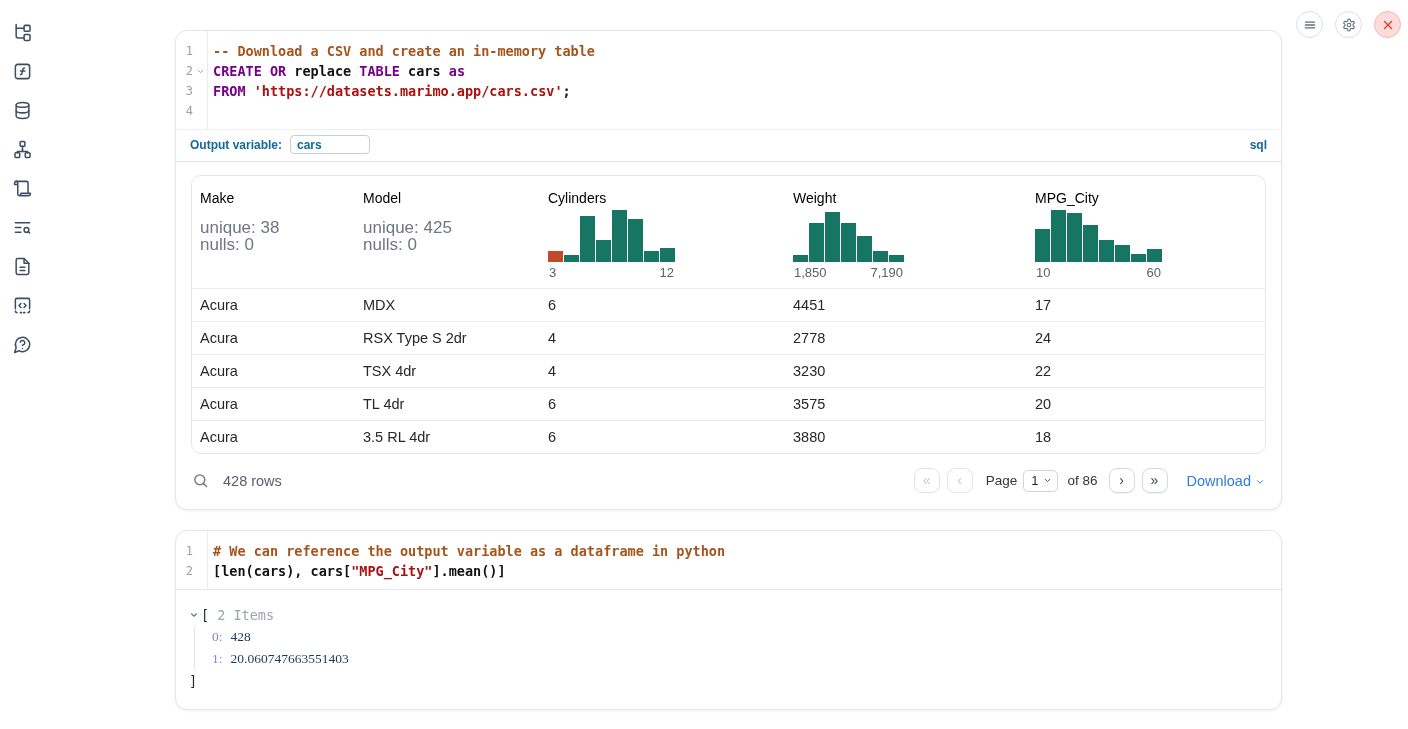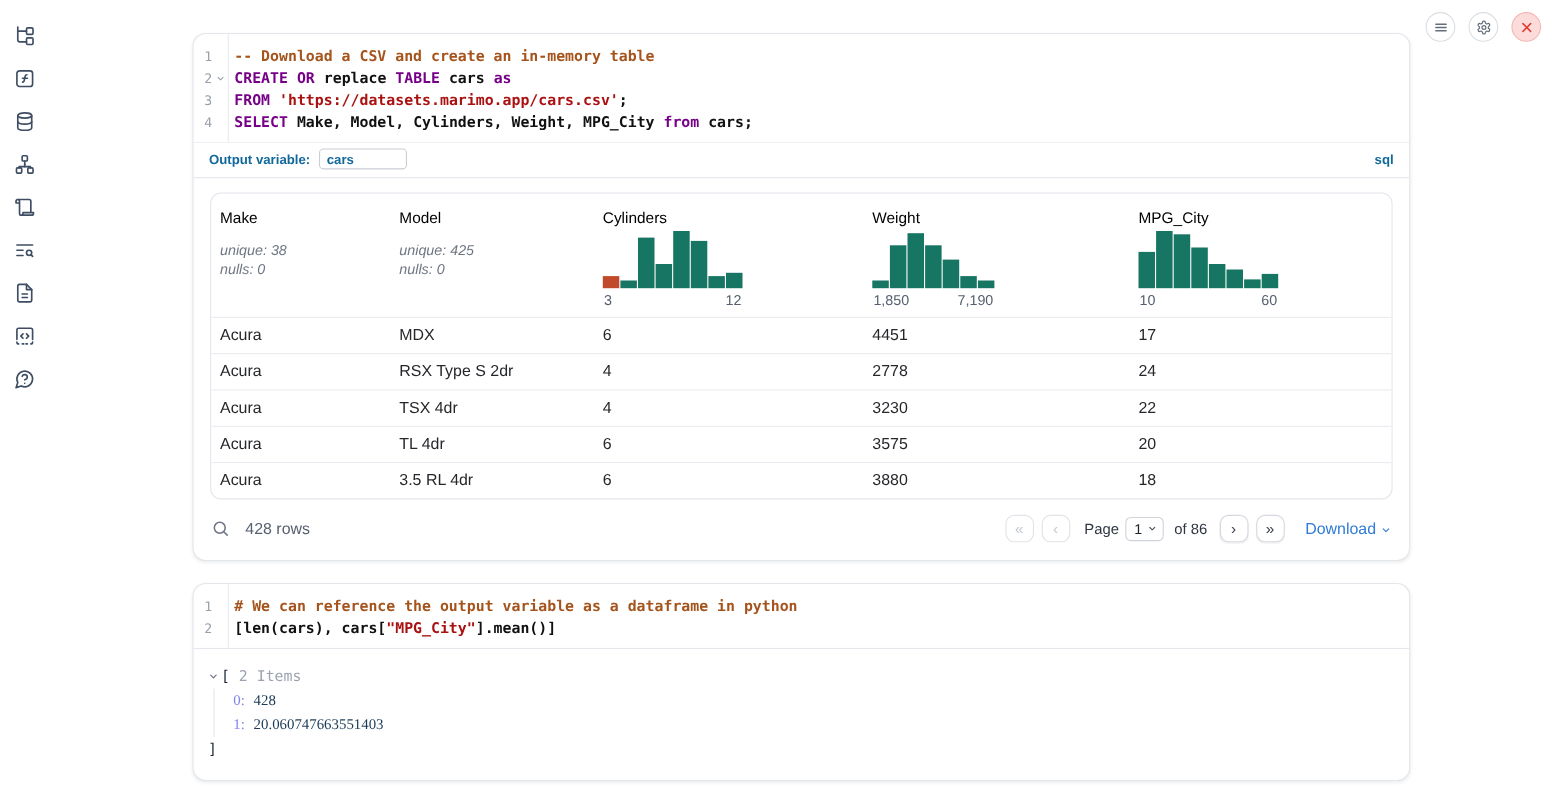--- a/index.html
+++ b/index.html
@@ -52,21 +52,21 @@
     font-family:"Liberation Sans", sans-serif; }
   .lang-badge { margin-left:auto; font-size:12px; font-weight:bold; color:#11689b; }
 
   .cell-divider { border-top:1px solid #e4e7eb; }
 
   
   .table-widget { margin:13px 15px 0; border:1px solid #e3e6eb; border-radius:10px; overflow:hidden; }
   .thead, .tr { display:grid; grid-template-columns:163px 185px 245px 242px 1fr; }
   .th { padding:14px 8px 8px 8px; }
   .th-title { font-size:14px; color:#000000; }
-  .th-stats { margin-top:13px; font-size:13px; color:#6f7683; line-height:17px;font-style:italic; }
+  .th-stats { margin-top:13px; font-size:17px; color:#6f7683; line-height:17px; }
   .hist { margin-top:4px; }
   .hist-bars { display:flex; align-items:flex-end; gap:1px; height:52px; }
   .hist-bar { width:15px; background:#177563; }
   .hist-bar.orange { background:#c14a2b; }
   .hist-labels { display:flex; justify-content:space-between; font-size:13px;
     color:#57606e; margin-top:3px; padding:0 1px; }
   .tr { border-top:1px solid #e8ebef; height:33px; align-items:center;
     font-size:14.5px; color:#26272b; }
   .td { padding-left:8px; }
 
@@ -236,21 +236,20 @@
               <span class="num">3</span>
               <span class="fold"></span>
             </div>
             <div class="code-content"><span class="tok-kw">FROM</span><span class="tok-plain"> </span><span class="tok-str">'https://datasets.marimo.app/cars.csv'</span><span class="tok-plain">;</span></div>
           </div>
           <div class="code-line">
             <div class="gutter">
               <span class="num">4</span>
               <span class="fold"></span>
             </div>
-            <div class="code-content"><span class="tok-kw">SELECT</span><span class="tok-plain"> Make, Model, Cylinders, Weight, MPG_City </span><span class="tok-kw">from</span><span class="tok-plain"> cars;</span></div>
           </div>
         </div>
 
       <div class="outvar-bar">
         <span class="outvar-label">Output variable:</span>
         <input class="outvar-input" value="cars" style="">
         <span class="lang-badge">sql</span>
       </div>
 
       <div class="cell-divider"></div>

